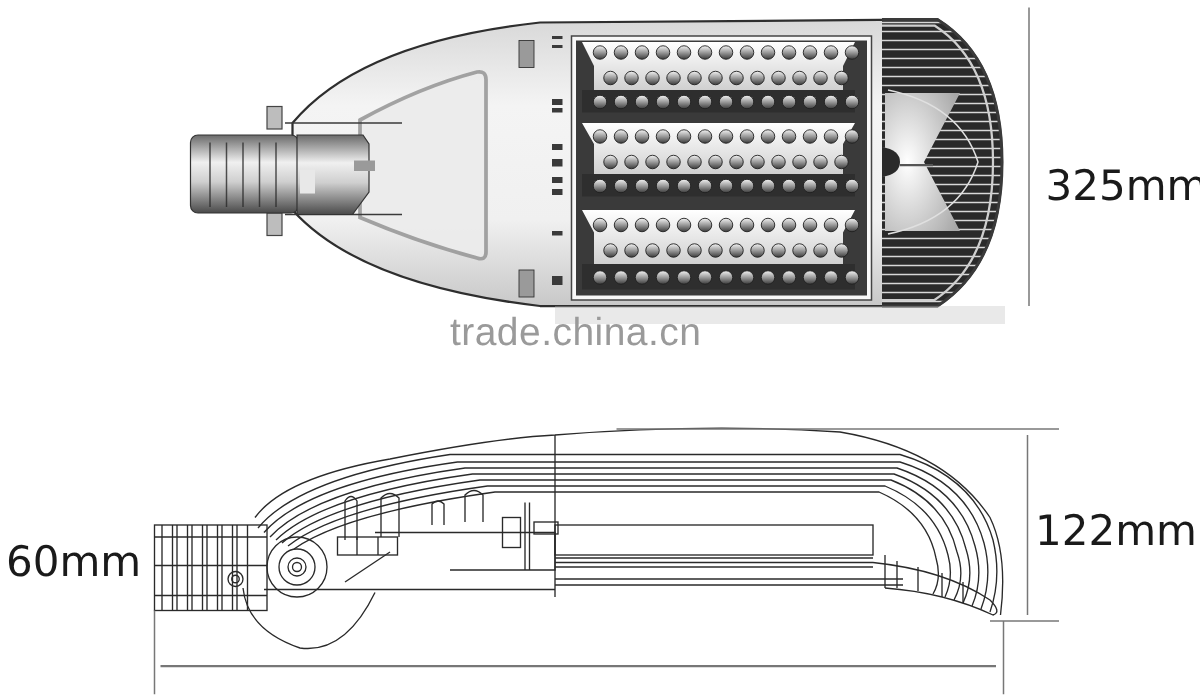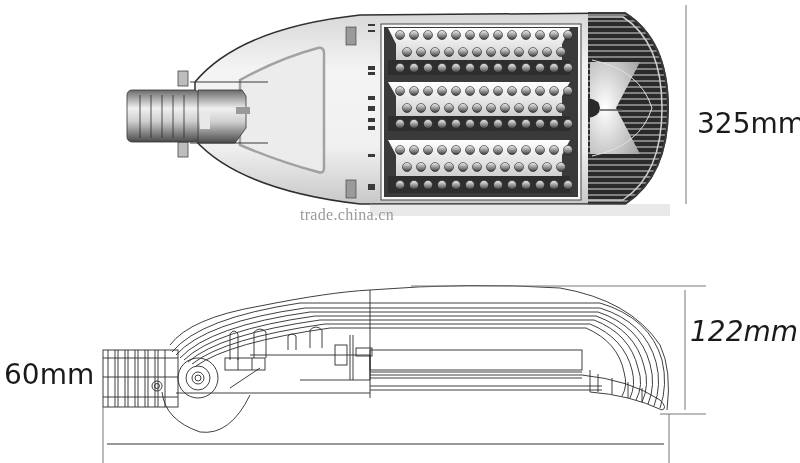--- a/index.html
+++ b/index.html
@@ -1,22 +1,22 @@
 <!DOCTYPE html>
 <html><head>
   <meta charset="utf-8">
   <style>
     html, body { margin: 0; padding: 0; background: #ffffff; }
     body { width: 800px; height: 463px; position: relative; overflow: hidden; font-family: "DejaVu Sans", sans-serif; }
     .canvas { position: absolute; left: 0; top: 0; width: 800px; height: 463px; }
     .dim-label { position: absolute; color: #1a1a1a; font-size: 28px; font-family: "DejaVu Sans", sans-serif; letter-spacing: 0px; line-height: 1; white-space: nowrap; }
     .dim-width-top { left: 697px; top: 110px; }
-    .dim-height-side { left: 690px; top: 318px; font-style: italic; }
+    .dim-height-side { left: 690px; top: 340px; }
     .dim-left { left: 4px; top: 361px; }
-    .watermark { position: absolute; left: 300px; top: 206px; font-size: 16px; color: #9a9a9a; font-family: Liberation Serif, serif; letter-spacing: 0.3px; }
+    .watermark { position: absolute; left: 300px; top: 206px; font-size: 26px; color: #9a9a9a; font-family: Liberation Sans, sans-serif; letter-spacing: 0.3px; }
   </style>
 </head>
 <body>
 
 <div class="canvas">
 <svg width="800" height="463" viewBox="0 0 800 463" xmlns="http://www.w3.org/2000/svg">
   <defs>
     <linearGradient id="housingGrad" x1="0" y1="0" x2="0" y2="1">
       <stop offset="0" stop-color="#d8d8d8"></stop>
       <stop offset="0.3" stop-color="#f4f4f4"></stop>

